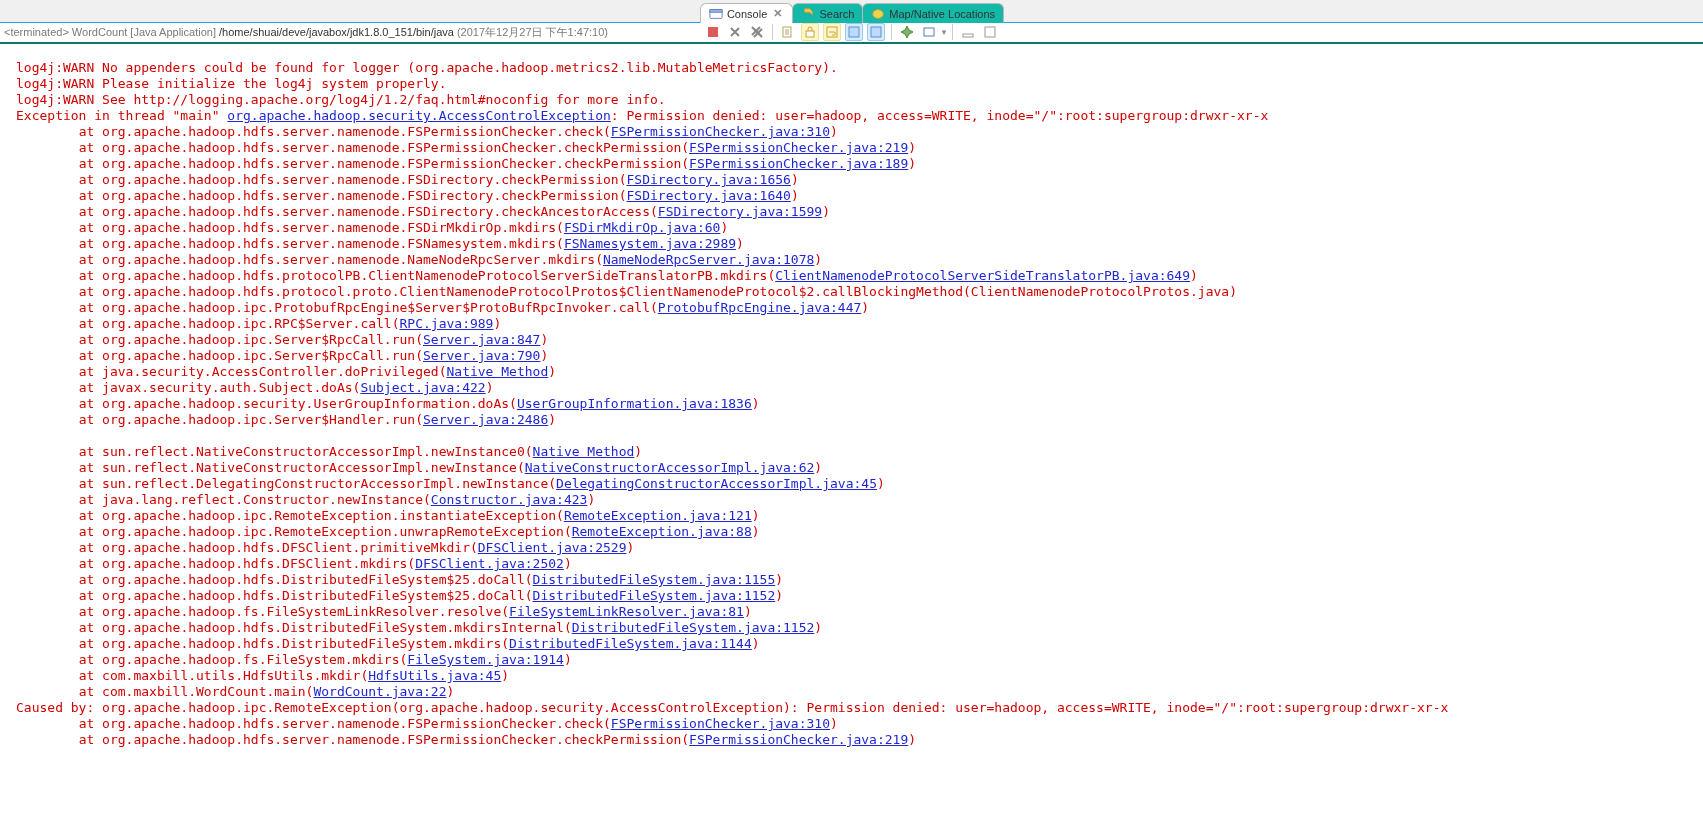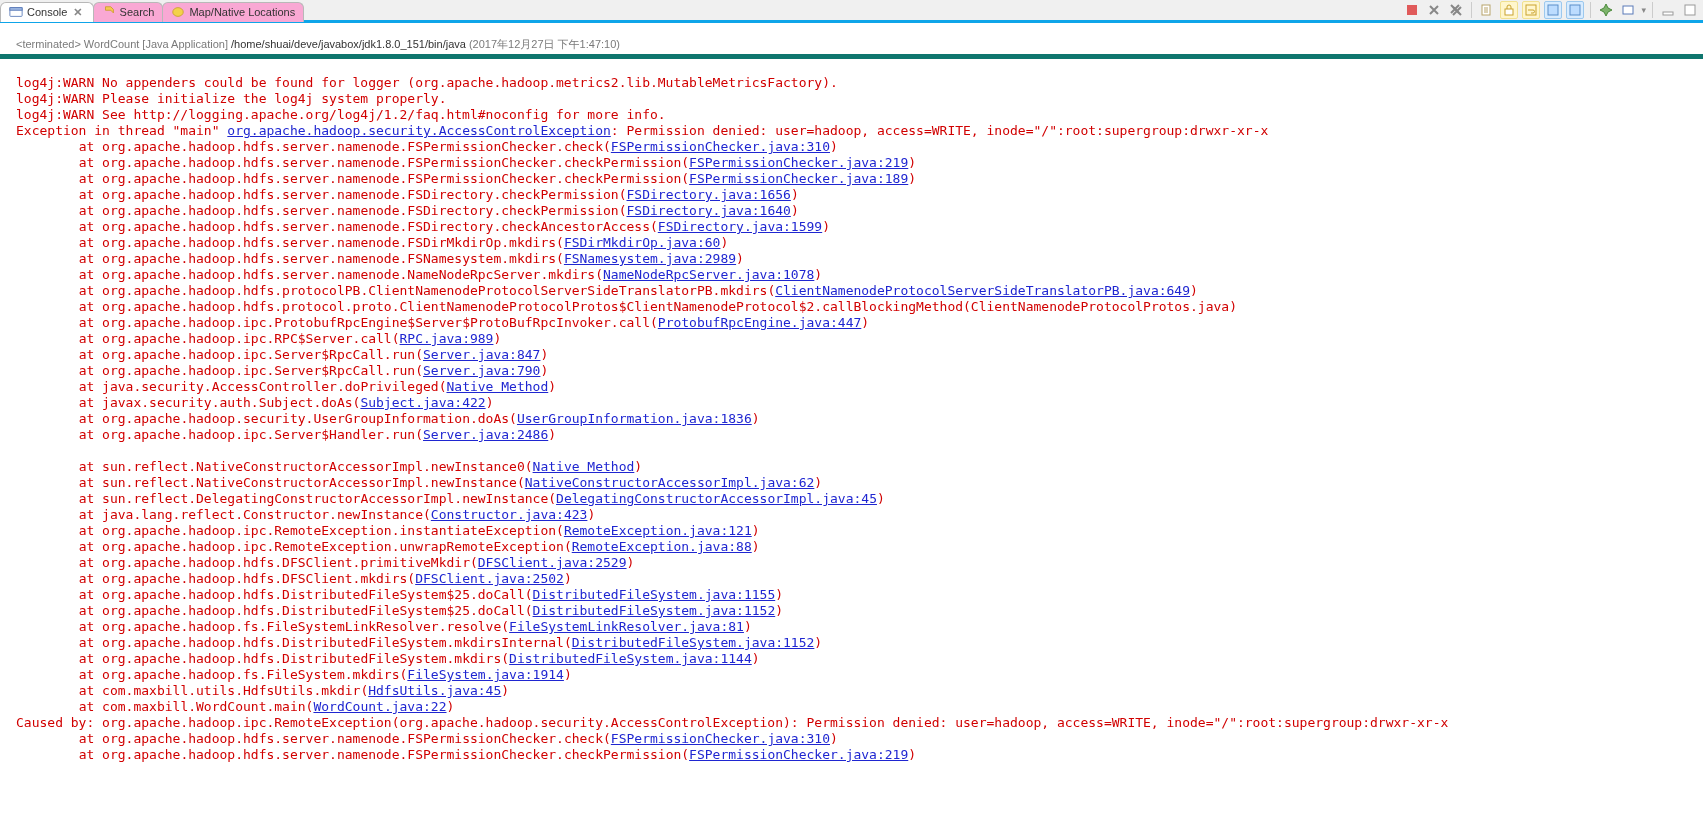--- a/index.html
+++ b/index.html
@@ -1,27 +1,27 @@
 <!DOCTYPE html>
 <html><head>
 <meta charset="utf-8">
 <style>
   * { box-sizing: border-box; }
   html, body { margin:0; padding:0; font-family: Tahoma, "Segoe UI", sans-serif; font-size:11px; background:#fff; }
-  .tabbar { display:flex; align-items:center; background:#f0f0f0; border-bottom:3px solid #0ea5e9; height:23px; user-select:none;}
+  .tabbar { display:flex; align-items:center; background:#f0f0f0; border-bottom:1px solid #0ea5e9; height:23px; user-select:none;flex-direction:column;}
   .tabs { display:flex; flex:0 0 auto; }
-  .tab { display:flex; align-items:center; gap:4px; padding:2px 8px; border:1px solid #b8b8b8; border-bottom:none; background:#f9a8d4; color:#333; border-top-left-radius:6px; border-top-right-radius:6px; margin-right:-1px; height:20px; margin-top:3px; cursor:pointer;}
+  .tab { display:flex; align-items:center; gap:4px; padding:2px 8px; border:1px solid #b8b8b8; border-bottom:none; background:#14b8a6; color:#333; border-top-left-radius:6px; border-top-right-radius:6px; margin-right:-1px; height:20px; margin-top:3px; cursor:pointer;}
   .tab.active { background:#fff; font-weight:normal;}
   .tab .ico { width:14px; height:14px; display:inline-flex; align-items:center; justify-content:center; }
   .spacer { flex:1; }
   .toolbar { display:flex; align-items:center; gap:4px; padding:0 4px; }
   .tbtn { width:18px; height:18px; display:inline-flex; align-items:center; justify-content:center; cursor:pointer; border-radius:2px;}
   .tbtn svg { width:14px; height:14px; }
   .sep { width:1px; height:16px; background:#ccc; margin:0 2px; }
-  .status { padding:2px 16px; border-bottom:5px solid #0f766e; color:#333; background:#fff;margin-top:12px;}
+  .status { padding:2px 4px; border-bottom:2px solid #0f766e; color:#333; background:#fff;}
   .status .gray { color:#7a7a7a; }
   .console { padding:0 4px 4px 16px; font-family:"DejaVu Sans Mono","Consolas","Menlo",monospace; font-size:13px; line-height:16px; white-space:pre; overflow:auto; height:calc(835px - 23px - 20px);}
   .console .red { color:#d10000; }
   .console .link { color:#1f26d1; text-decoration:underline; cursor:pointer; }
   .close-x { font-weight:bold; color:#888; padding:0 2px; }
   .tb-highlight { background:#fff6cc; border:1px solid #f0e090; }
   .tb-highlight2 { background:#d8ecff; border:1px solid #9cc8ee; }
 </style>
 </head>
 <body>

